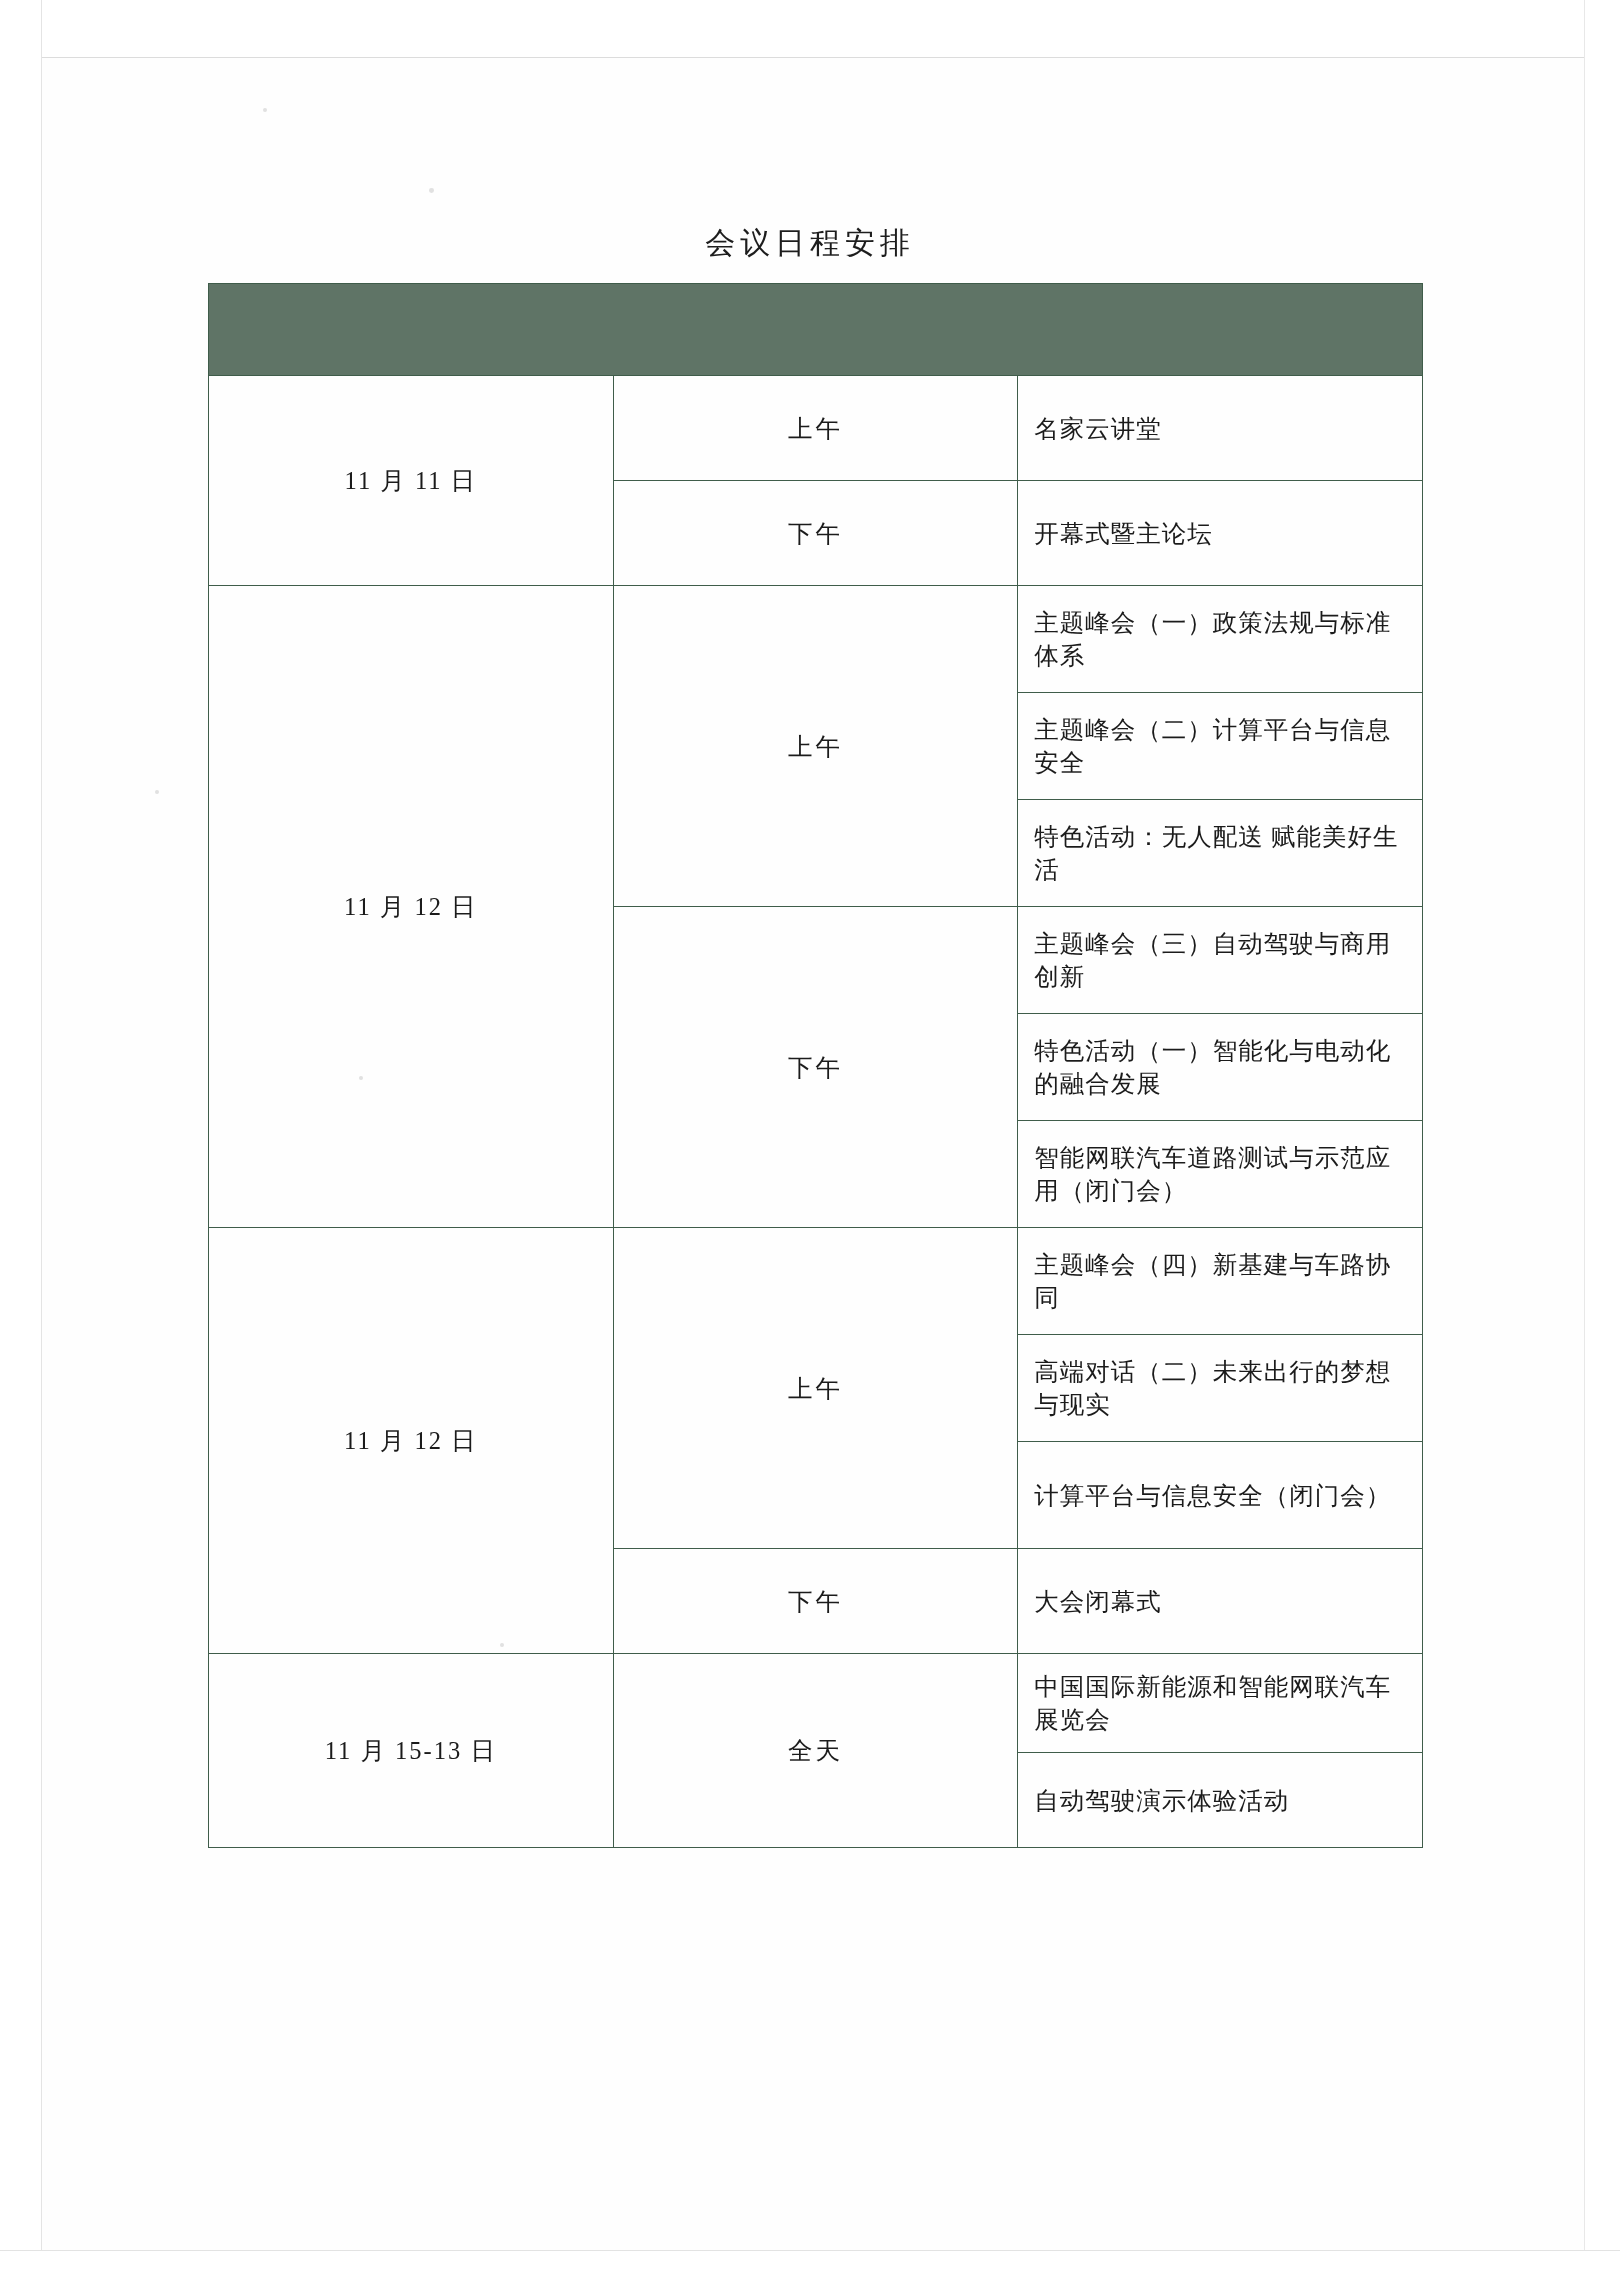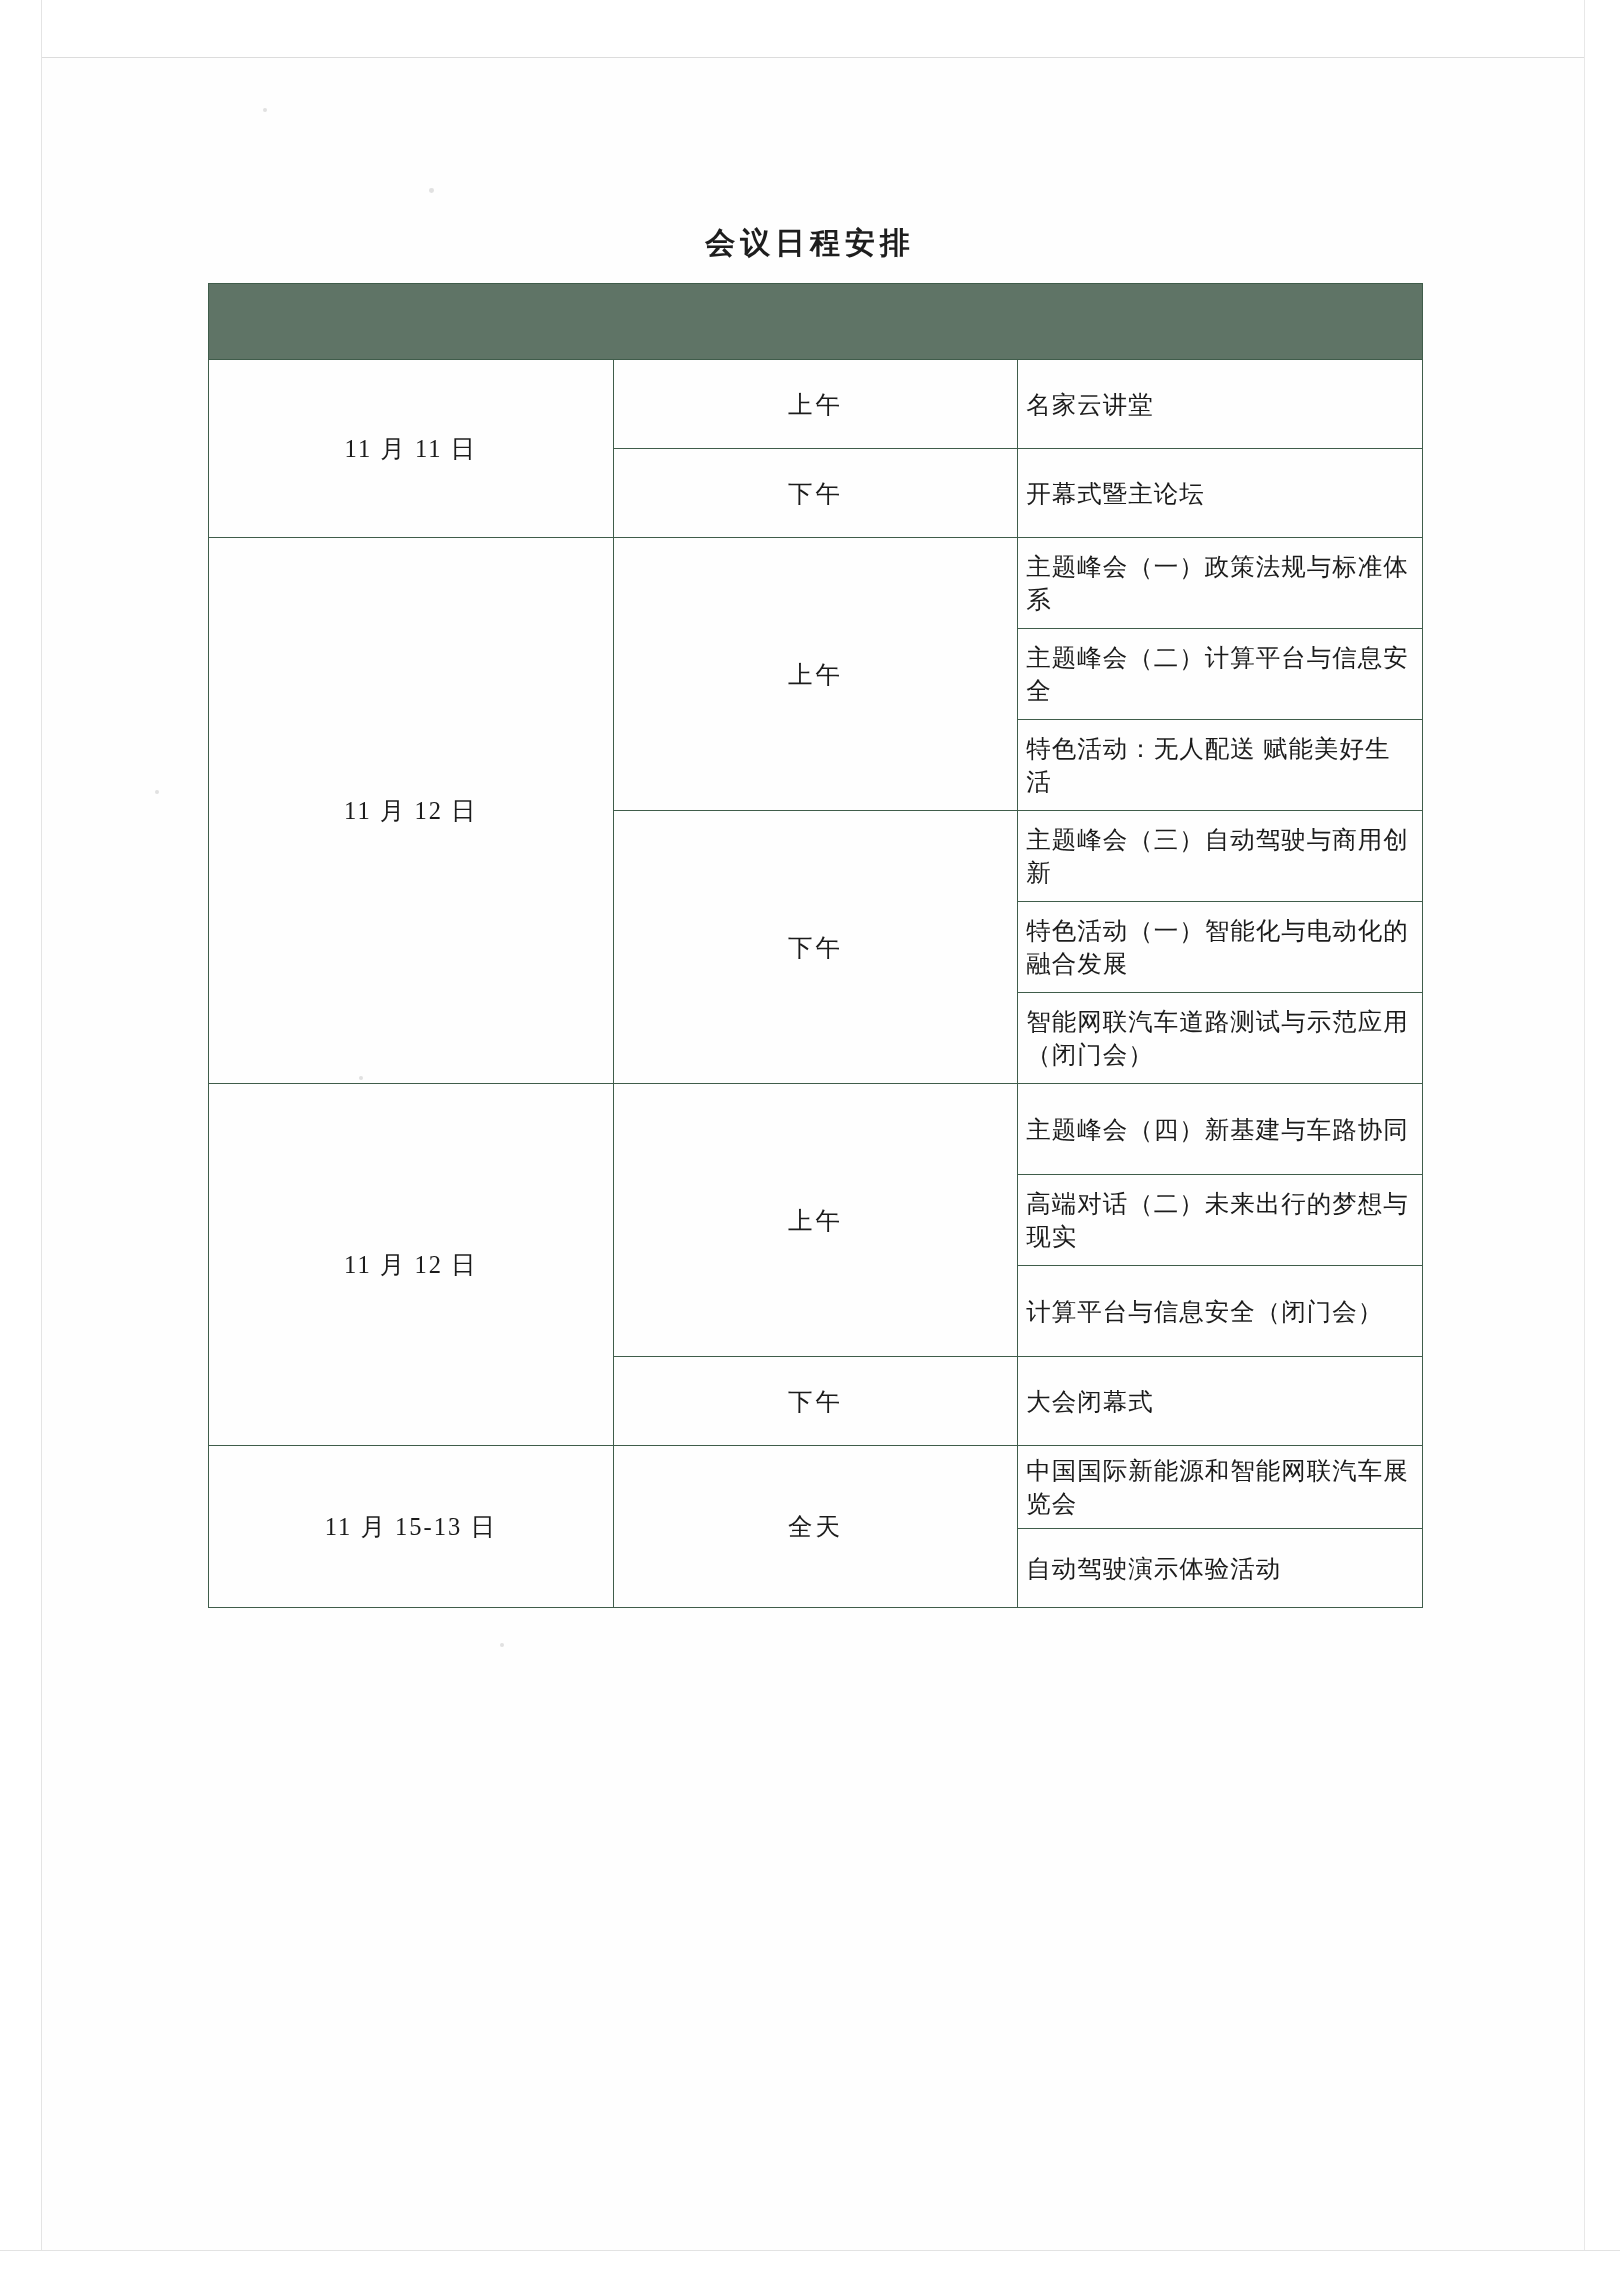--- a/index.html
+++ b/index.html
@@ -52,34 +52,33 @@
 
   .doc-title {
     position: absolute;
     top: 223px;
     left: 0;
     width: 1620px;
     text-align: center;
     font-size: 30px;
     letter-spacing: 4.9px;
     color: #1d1d1d;
-    font-weight: bold;
   }
 
   table.schedule {
     position: absolute;
     top: 283px;
     left: 208px;
     width: 1215px;
     border-collapse: collapse;
     table-layout: fixed;
   }
   table.schedule td {
     border: 1px solid #3f5c4a;
-    padding: 8px;
+    padding: 16px;
     vertical-align: middle;
     font-size: 24.5px;
     color: #1b1b1b;
   }
   td.header-band {
     background: #5f7466;
     height: 59px;
     border: 1px solid #53685a;
   }
   td.col-date {

